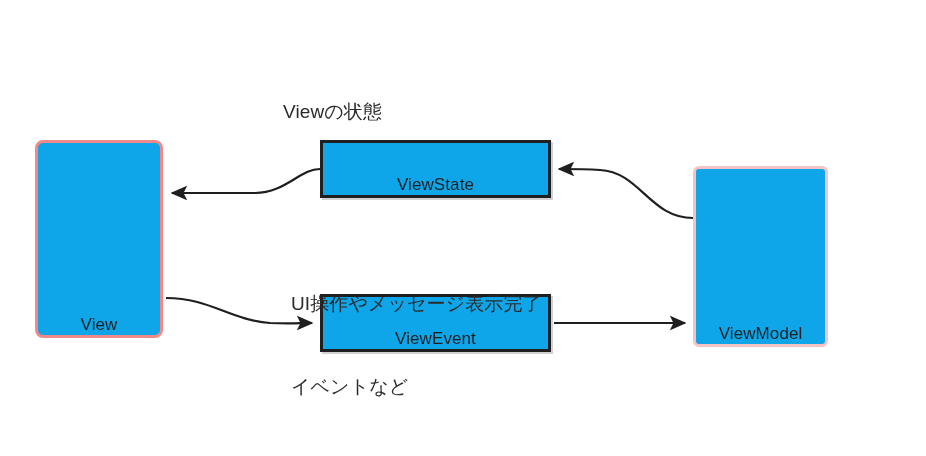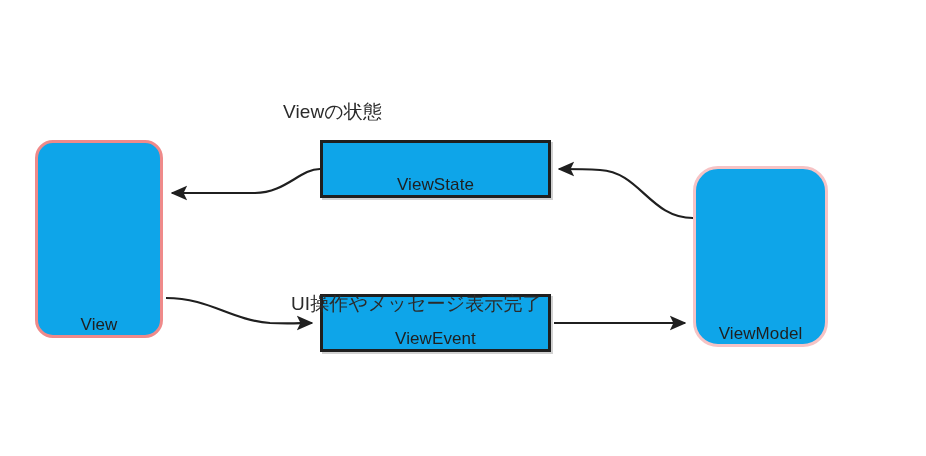--- a/index.html
+++ b/index.html
@@ -32,29 +32,29 @@
     align-items: flex-end;
     justify-content: center;
   }
   
   .actor-view {
     left: 35px;
     top: 140px;
     width: 128px;
     height: 198px;
     border: 3px solid #ef8a8a;
-    border-radius: 18px;
+    border-radius: 8px;
   }
   .actor-viewmodel {
     left: 693px;
     top: 166px;
     width: 135px;
     height: 181px;
     border: 3px solid #f6c3c5;
-    border-radius: 25px;
+    border-radius: 6px;
   }
   
   .data-box {
     border: 3px solid #1f1f1f;
     box-shadow: 2px 2px 0 rgba(0,0,0,0.18);
   }
   .data-viewstate {
     left: 320px;
     top: 140px;
     width: 231px;
@@ -126,15 +126,16 @@
   </div>
 
   <div class="node-box data-box data-viewevent">
     <span class="node-label">ViewEvent</span>
   </div>
 
   <div class="edge-label label-viewstate-note">Viewの状態</div>
 
   <div class="edge-label label-viewevent-note">
     <div>UI操作やメッセージ表示完了</div>
+    <div>イベントなど</div>
   </div>
 
 </div>
 
 </body></html>

